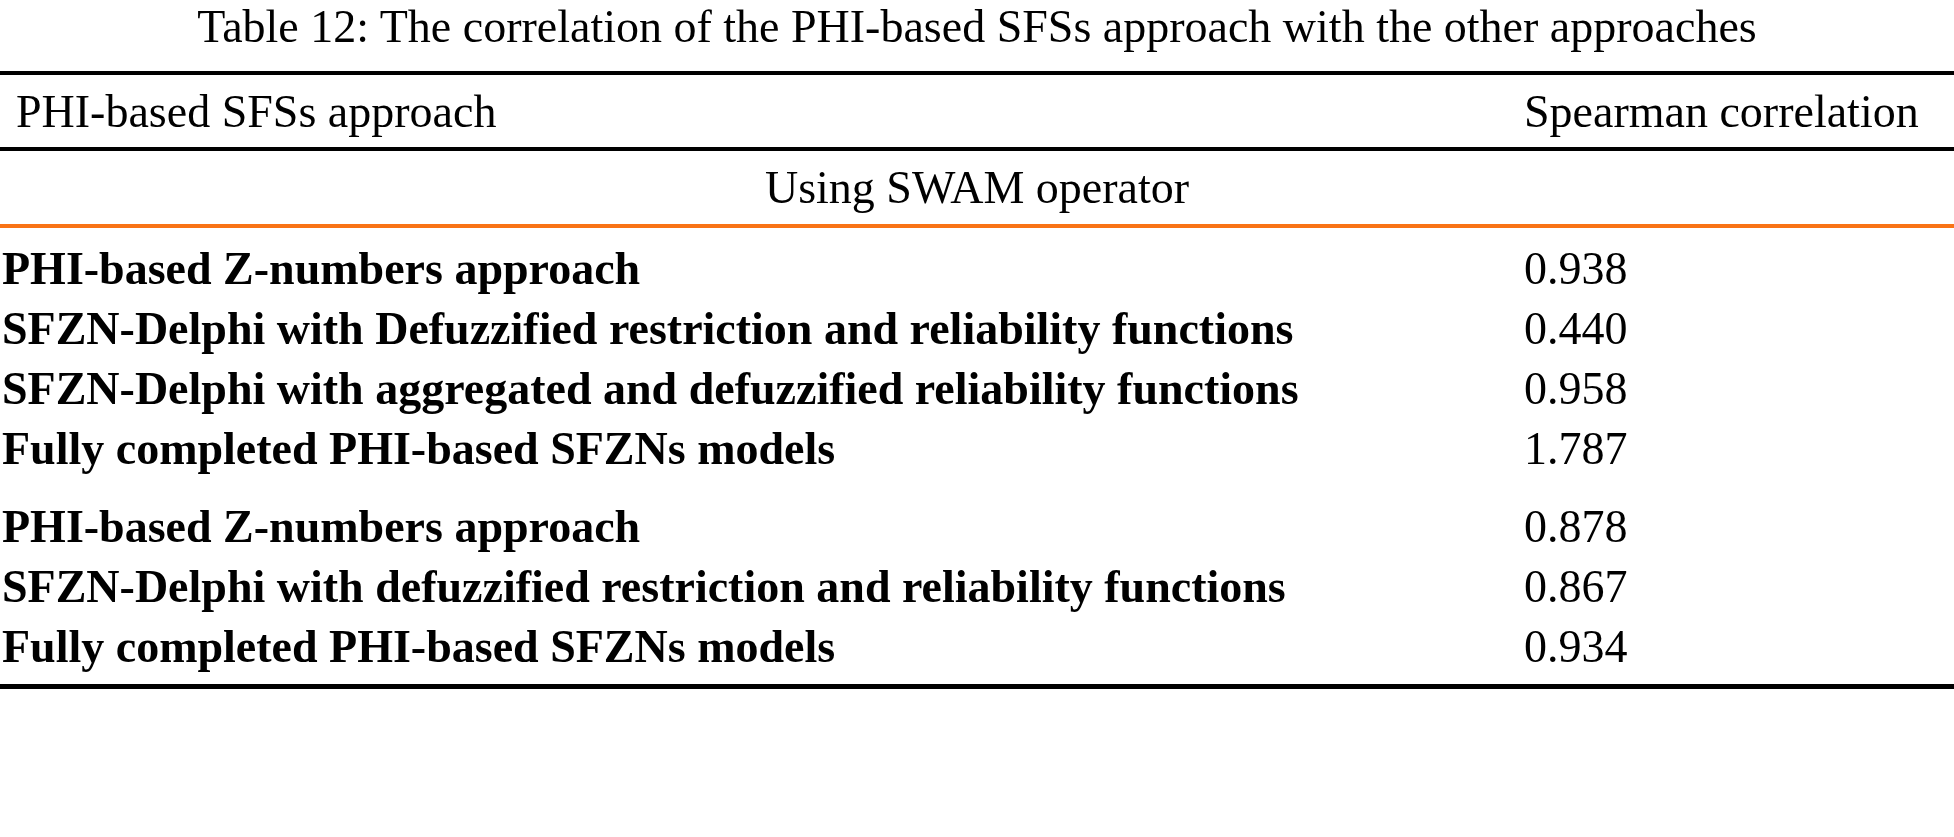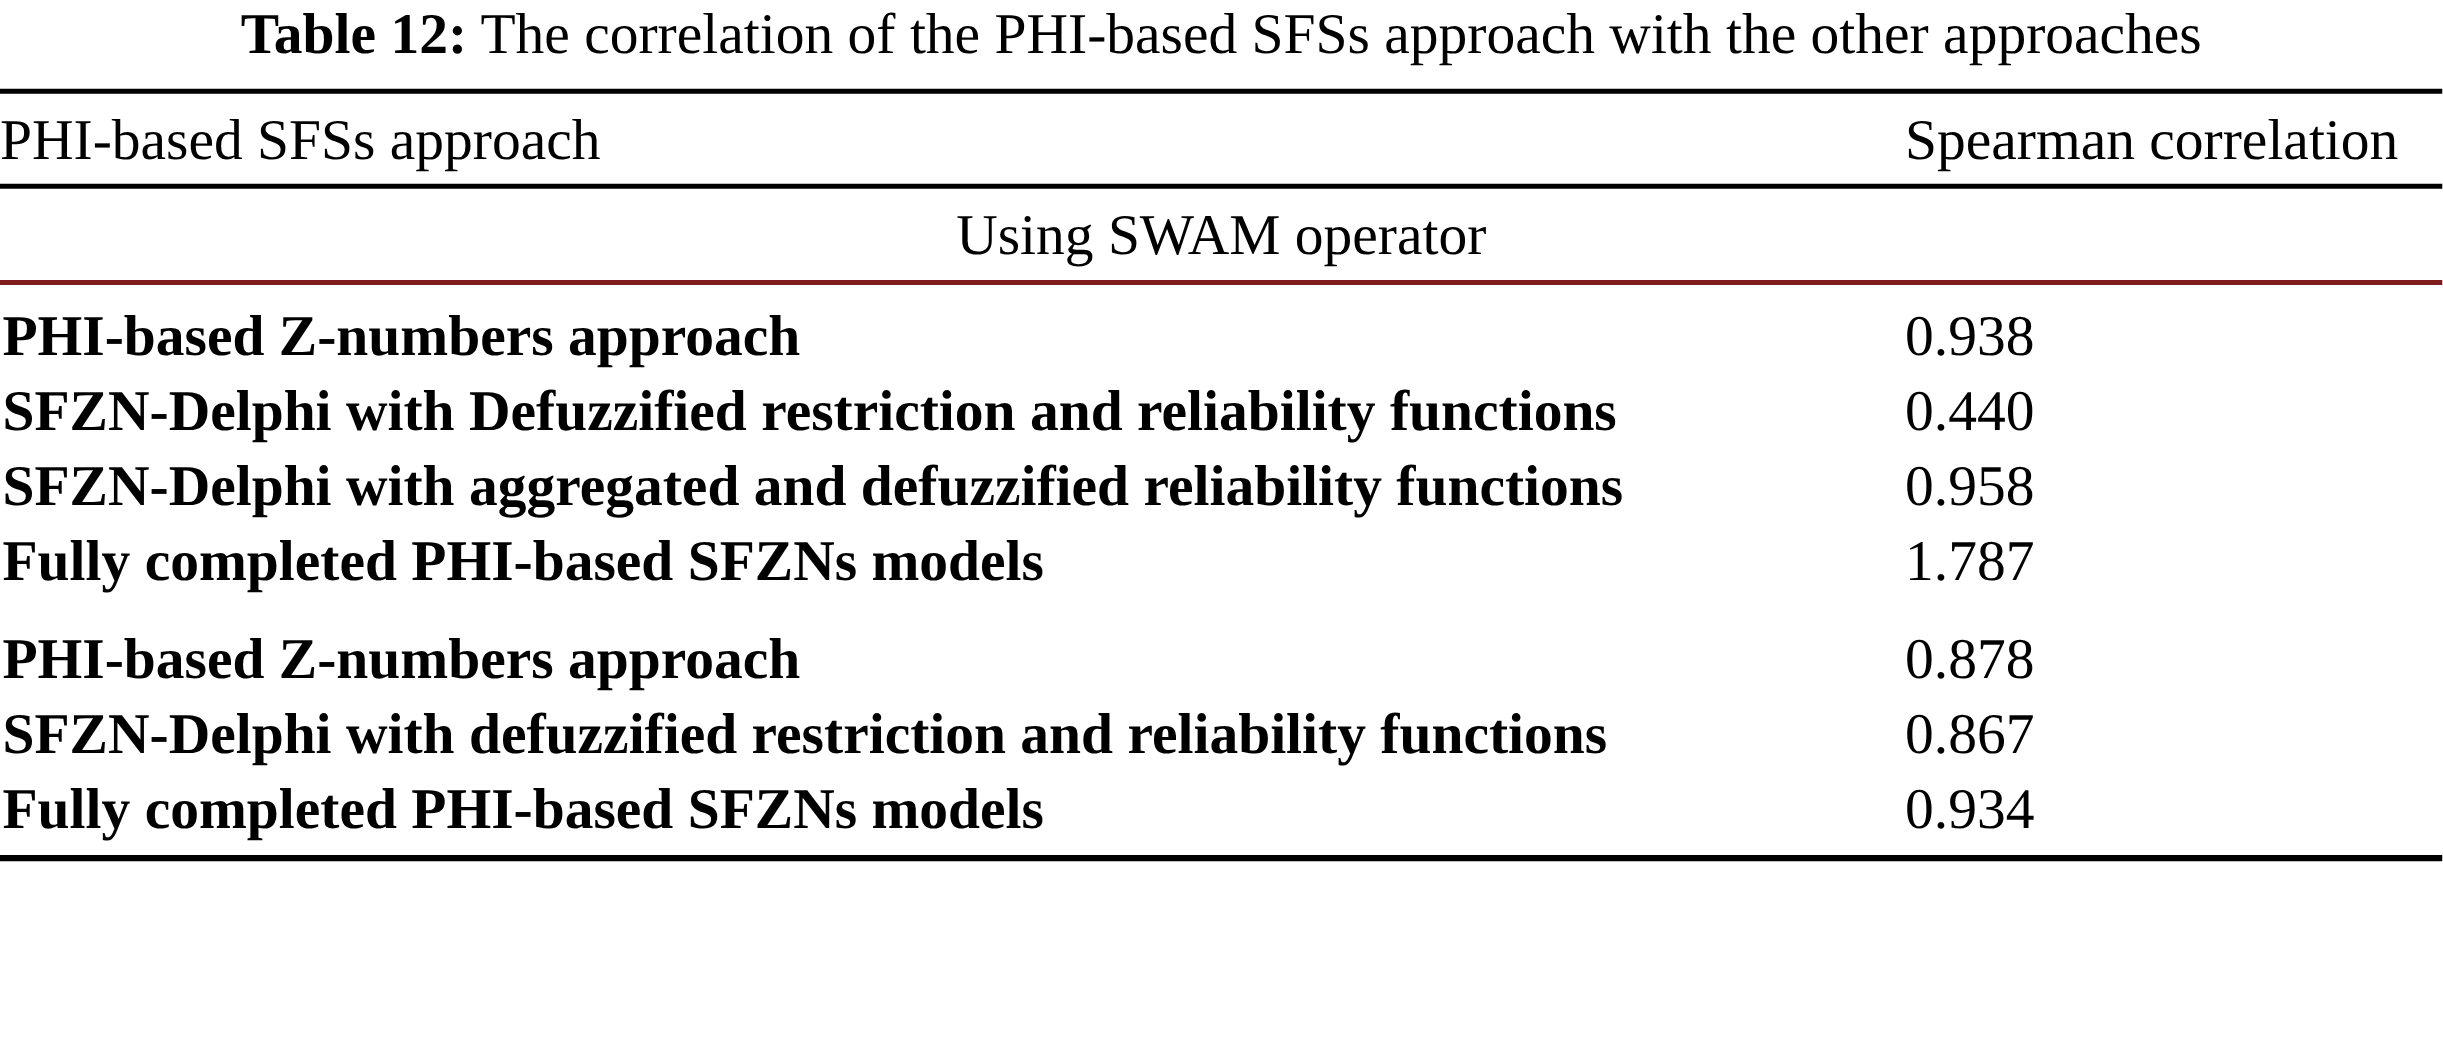--- a/index.html
+++ b/index.html
@@ -21,21 +21,21 @@
   }
   .caption {
     text-align: center;
     font-size: 46px;
     line-height: 50px;
     padding-top: 2px;
     margin-bottom: 19px;
     white-space: nowrap;
   }
   .caption .cap-label {
-    font-weight: bold;
+    font-weight: normal;
   }
   table.corr-table {
     width: 1954px;
     border-collapse: collapse;
     table-layout: fixed;
     border-top: 4px solid #000000;
     border-bottom: 5px solid #000000;
     font-size: 46px;
   }
   col.col-approach { width: 1524px; }
@@ -43,24 +43,24 @@
   thead tr {
     border-bottom: 3px solid #000000;
   }
   thead th {
     font-weight: normal;
     text-align: left;
     vertical-align: middle;
     height: 72px;
     padding: 0;
   }
-  thead th.th-approach { padding-left: 0; }
+  thead th.th-approach { padding-left: 16px; }
   tr.section-row {
     border-top: 4px solid #000000;
-    border-bottom: 4px solid #7f1d1d;
+    border-bottom: 4px solid #f97316;
   }
   tr.section-row td {
     text-align: center;
     vertical-align: middle;
     height: 73px;
     padding: 0;
   }
   tr.data-row td {
     height: 60px;
     vertical-align: middle;

